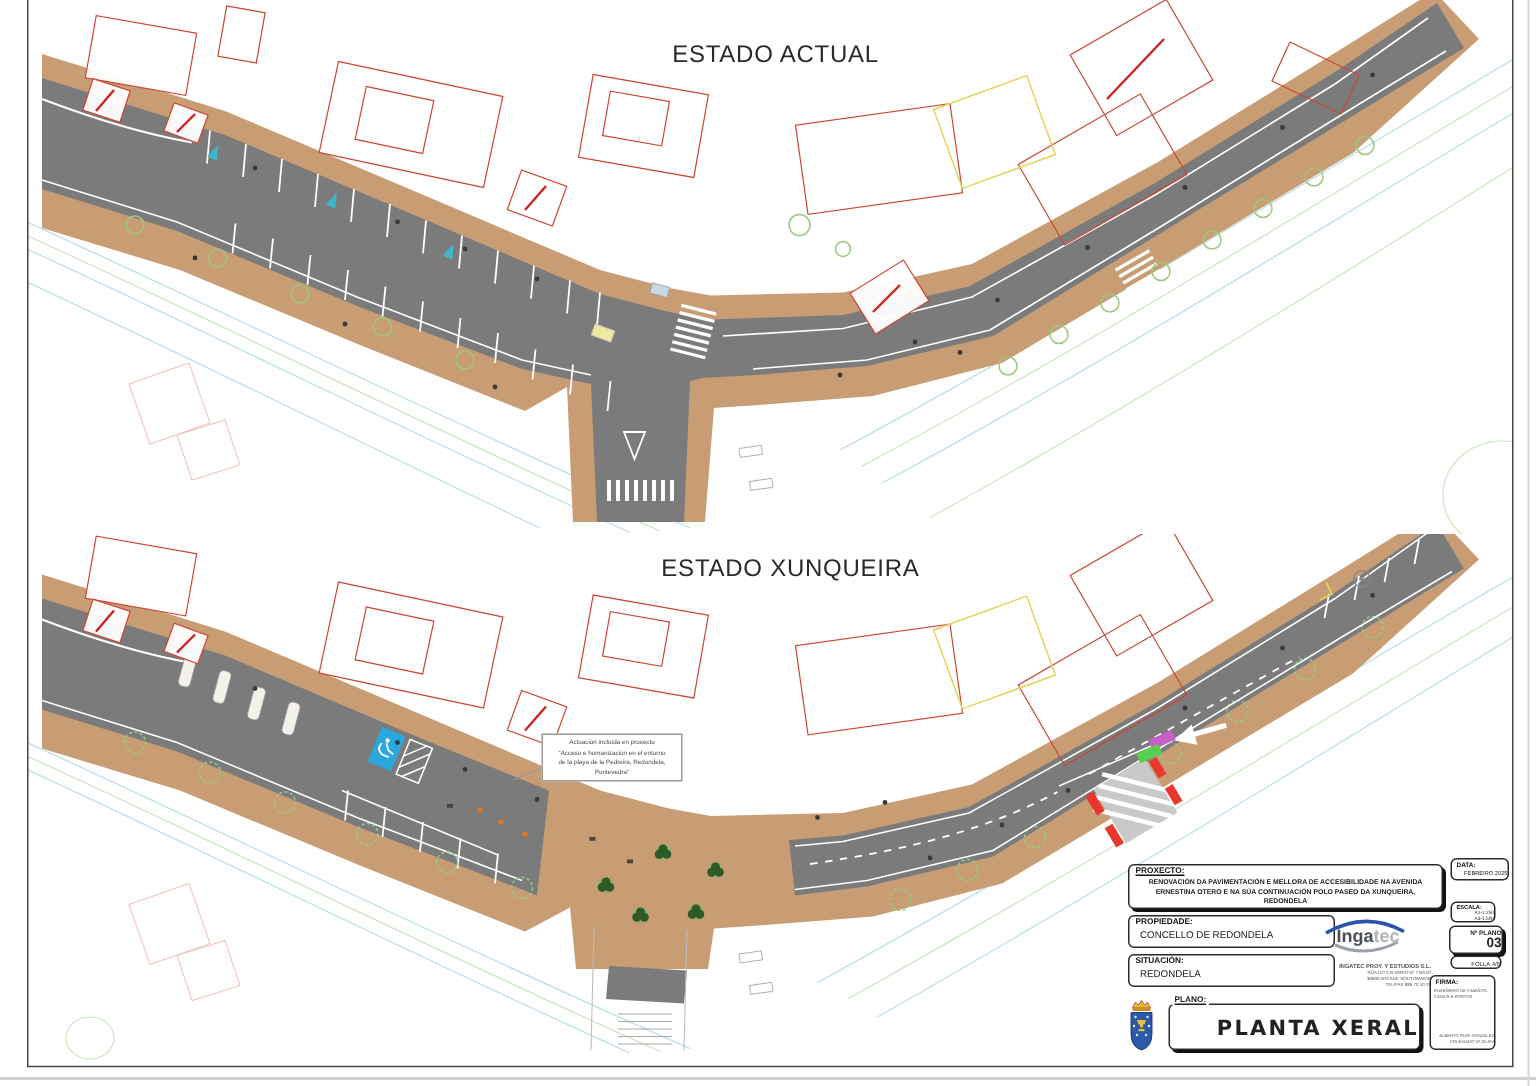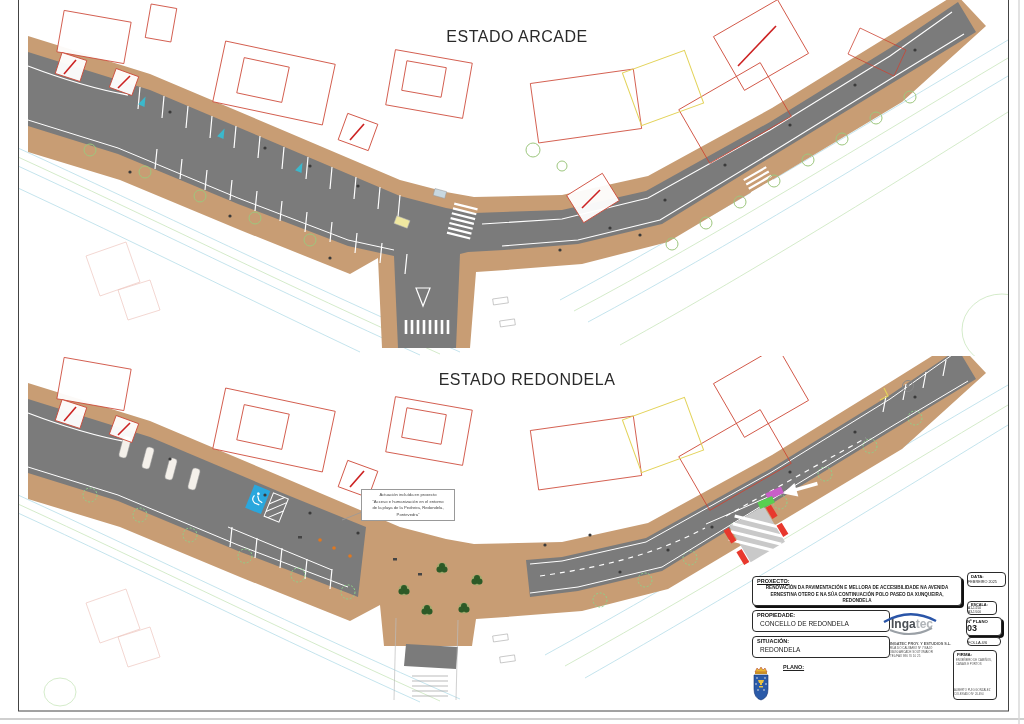--- a/index.html
+++ b/index.html
@@ -25,21 +25,21 @@
   
   .note{position:absolute;left:361px;top:489px;width:90px;background:#fff;
         border:0.6px solid #999;font-size:4.2px;line-height:1.55;text-align:center;
         color:#444;padding:2px 1px;}
   
   .tb{position:absolute;background:#fff;border:1px solid #2a2a2a;border-radius:4px;box-sizing:border-box;}
   .tb-shadow{box-shadow:2px 2px 0 #111;}
   .tb-label{position:absolute;left:4px;top:1px;font-size:5.5px;font-weight:bold;
             text-decoration:underline;color:#111;white-space:nowrap;}
   .tb-small-label{position:absolute;left:3px;top:1px;font-size:4.3px;font-weight:bold;color:#111;white-space:nowrap;}
-  .center{text-align:left;}
+  .center{text-align:right;}
 </style>
 </head>
 <body>
 
 <div class="sheet">
 
   <svg class="abs" style="left:0;top:0" width="1024" height="724" viewBox="0 0 1024 724">
     <defs>
       <clipPath id="clipTop">
           <rect x="18" y="0" width="991" height="356"></rect>
@@ -338,22 +338,22 @@
       <path d="M362,512 L342,520" stroke="#999" stroke-width="0.8" fill="none"></path>
     </g>
 
     <g>
       <rect x="18.5" y="-4" width="990" height="715" fill="none" stroke="#444" stroke-width="1"></rect>
       <line x1="0" y1="719" x2="1024" y2="719" stroke="#cfcfcf" stroke-width="2"></line>
       <line x1="1019" y1="0" x2="1019" y2="724" stroke="#d8d8d8" stroke-width="1.5"></line>
     </g>
   </svg>
 
-  <div class="plan-title" style="left:407px;top:28px">ESTADO ARCADE</div>
-  <div class="plan-title" style="left:417px;top:371px">ESTADO REDONDELA</div>
+  <div class="plan-title" style="left:407px;top:28px">ESTADO ACTUAL</div>
+  <div class="plan-title" style="left:417px;top:371px">ESTADO XUNQUEIRA</div>
 
   <div class="note">
     <div>Actuación incluída en proxecto</div>
     <div>“Acceso e humanización en el entorno</div>
     <div>de la playa de la Pedreira, Redondela, Pontevedra”</div>
   </div>
 
   <div class="tb tb-shadow" style="left:752px;top:576px;width:210px;height:30px">
     <span class="tb-label">PROXECTO:</span>
     <div style="margin:8px 12px 0;font-size:4.6px;line-height:1.45;text-align:center;font-weight:bold;color:#222">RENOVACIÓN DA PAVIMENTACIÓN E MELLORA DE ACCESIBILIDADE NA AVENIDA ERNESTINA OTERO E NA SÚA CONTINUACIÓN POLO PASEO DA XUNQUEIRA, REDONDELA</div>
@@ -429,14 +429,17 @@
           <circle cx="15" cy="12" r="0.8"></circle>
           <circle cx="6" cy="18" r="0.8"></circle>
         <circle cx="16" cy="18" r="0.8"></circle>
           <circle cx="8" cy="24" r="0.8"></circle>
           <circle cx="14" cy="24" r="0.8"></circle>
       </g>
     </svg>
   </div>
 
   <span class="abs" style="left:781px;top:664px;font-size:5.5px;font-weight:bold;text-decoration:underline;background:#fff;padding:0 2px;z-index:2">PLANO:</span>
+  <div class="tb tb-shadow" style="left:779px;top:669px;width:168px;height:31px">
+    <div class="center" style="margin-top:8px;font-size:14px;font-weight:bold;letter-spacing:1.5px;font-family:'DejaVu Sans',sans-serif">PLANTA XERAL</div>
+  </div>
 
 </div>
 
 </body></html>

